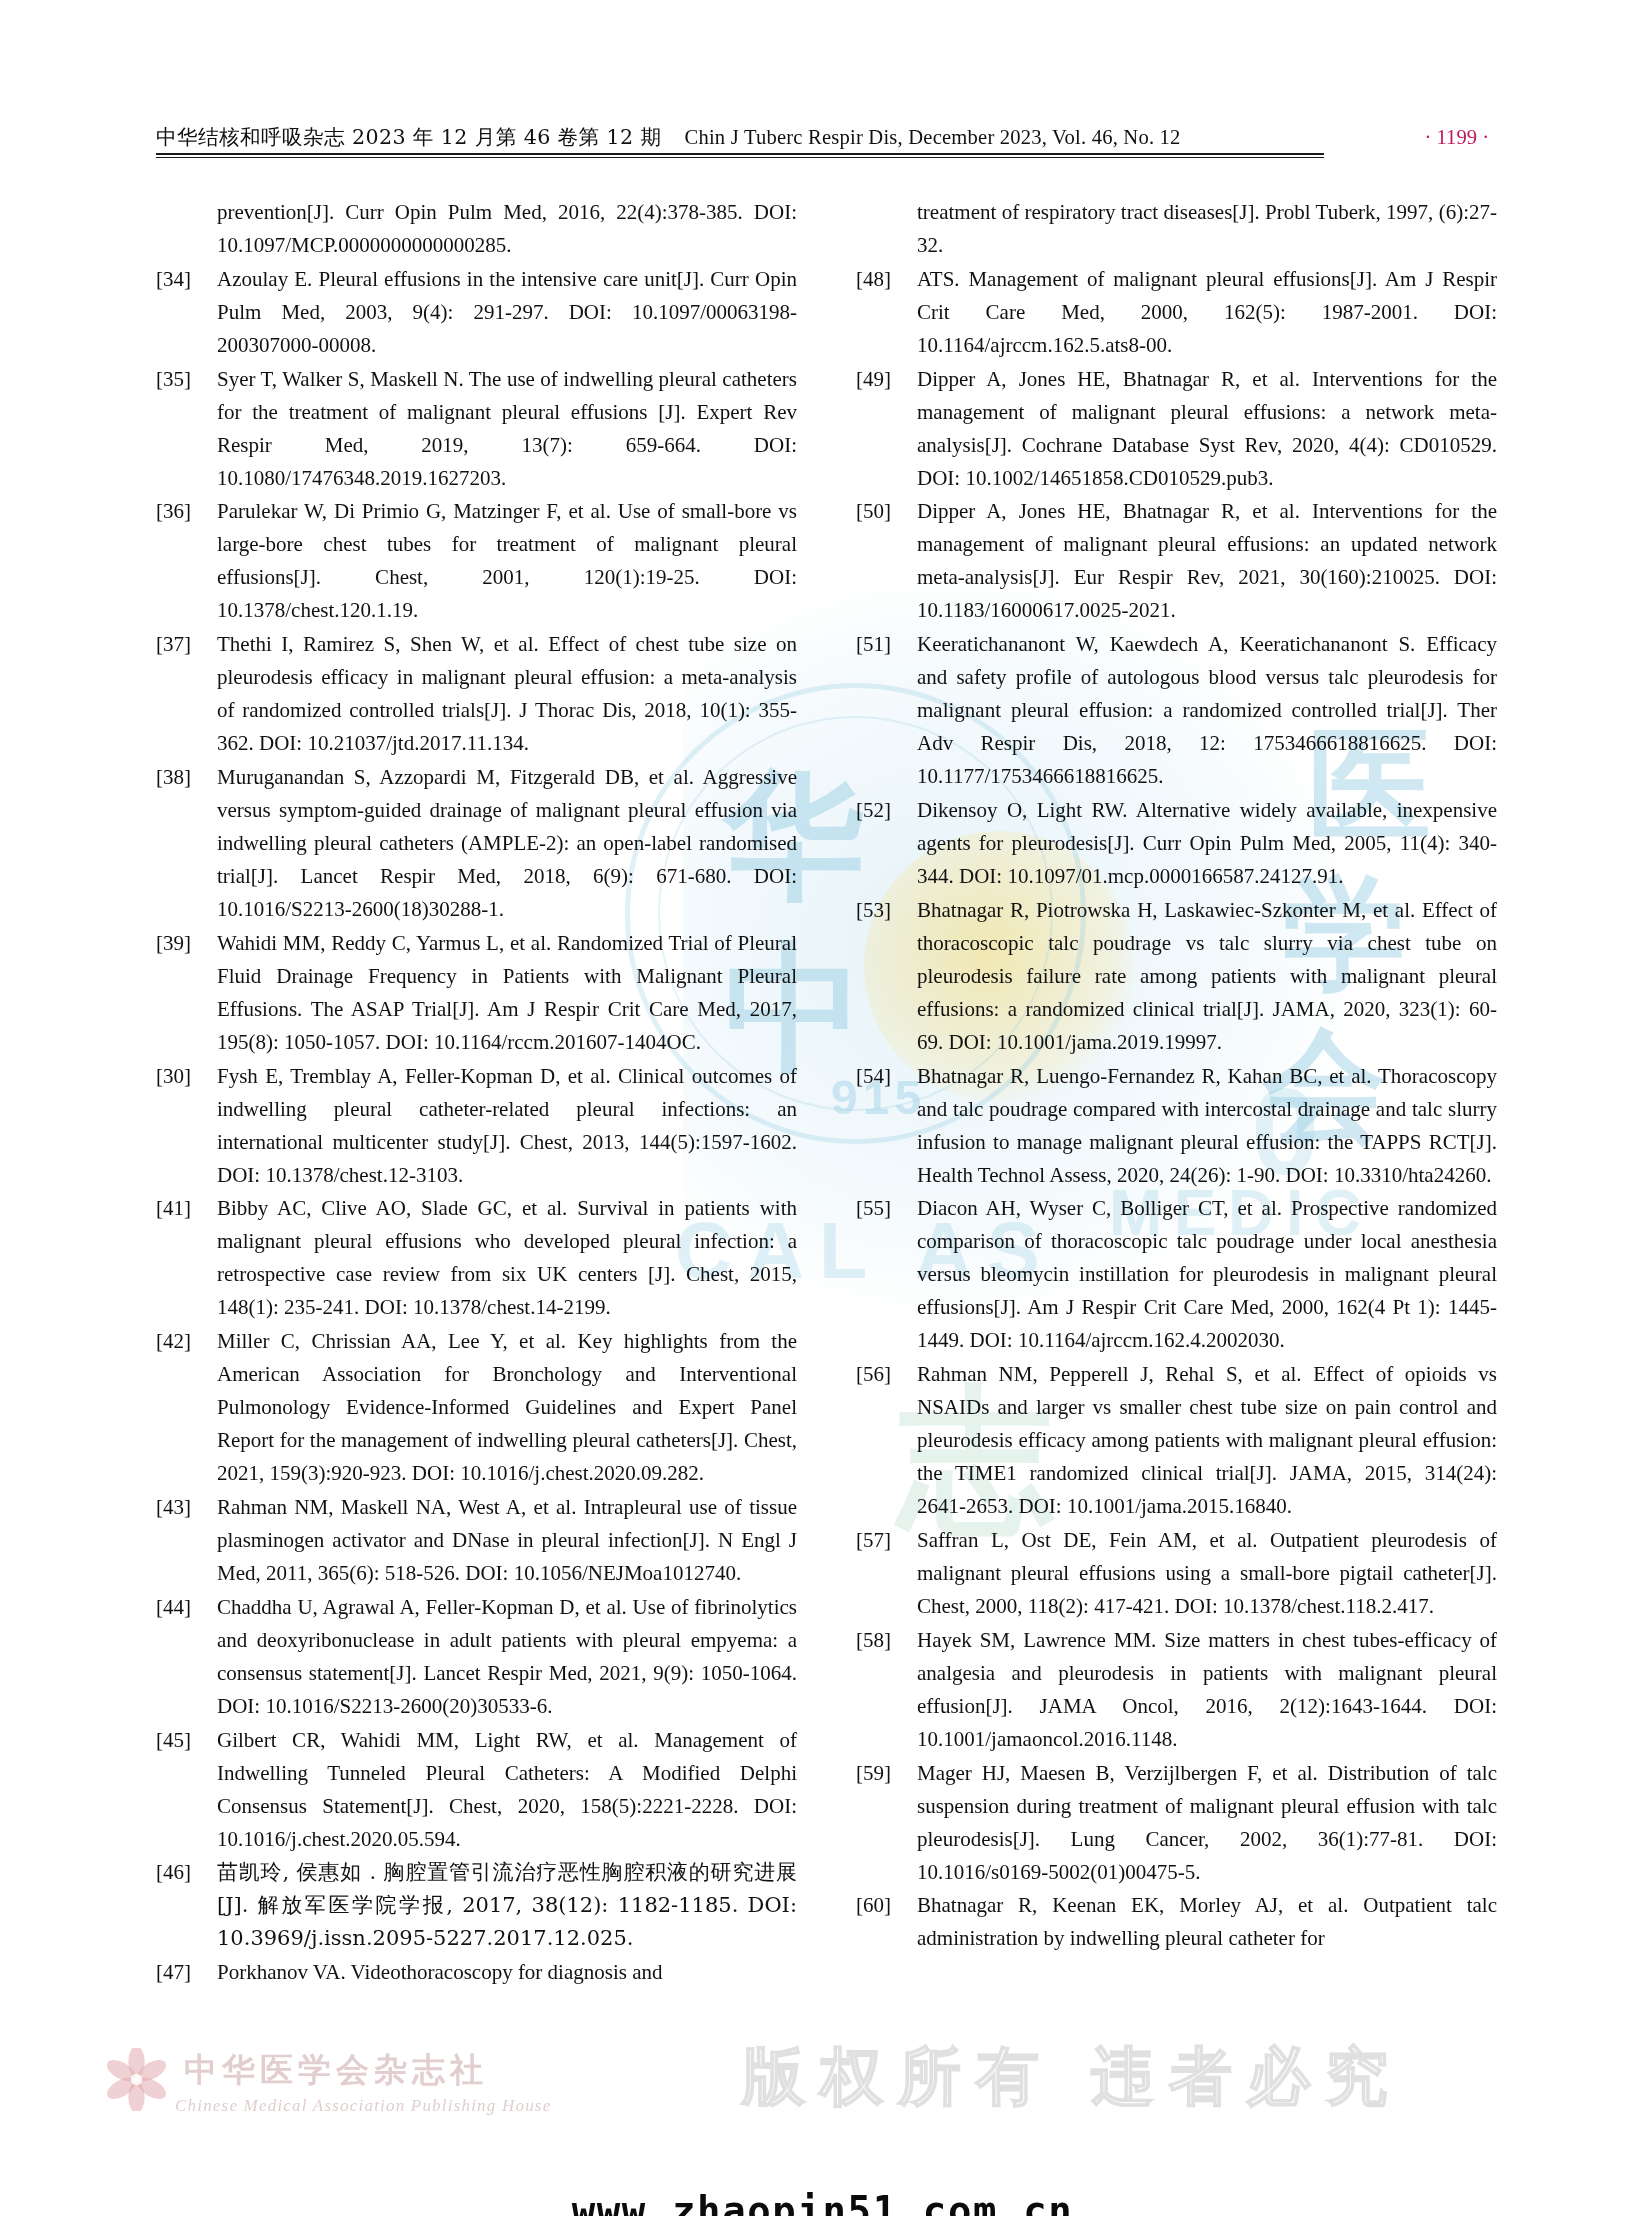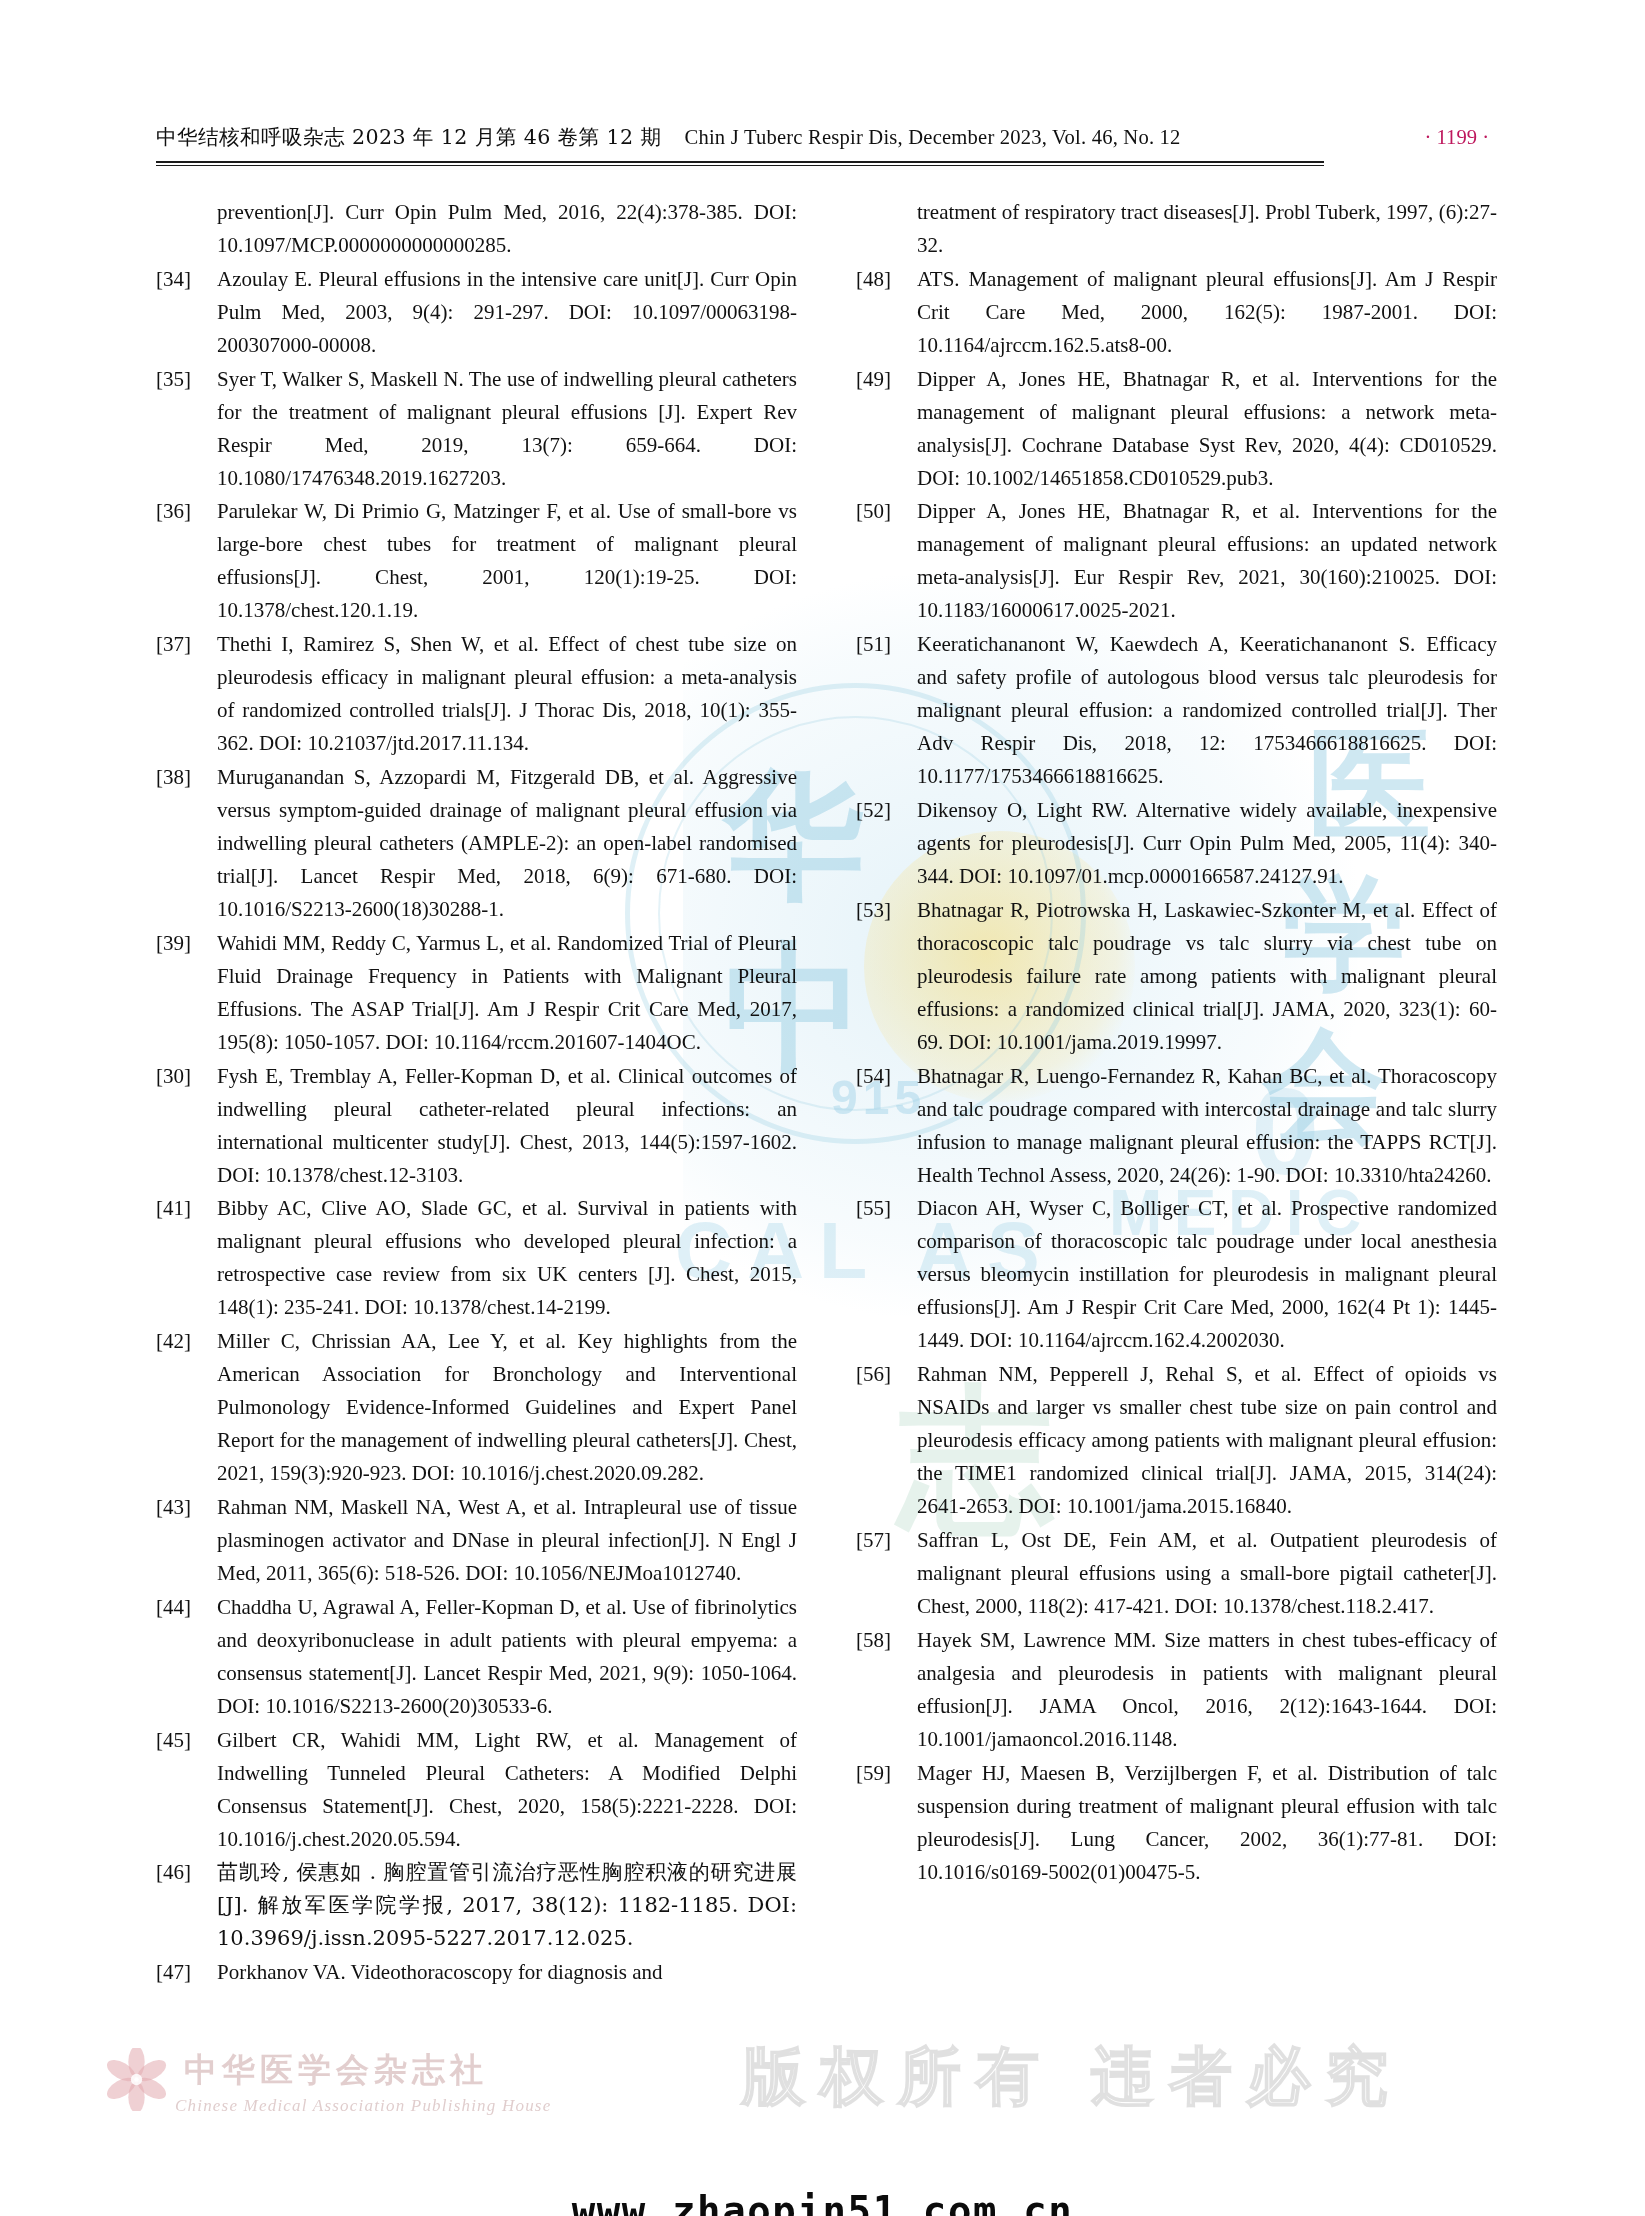--- a/index.html
+++ b/index.html
@@ -168,21 +168,21 @@
     position: absolute;
     left: 156px;
     top: 123px;
     width: 1333px;
     z-index: 2;
   }
   .header-row {
     display: flex;
     align-items: baseline;
     justify-content: space-between;
-    padding-bottom: 10px;
+    padding-bottom: 2px;
   }
   .header-left {
     display: flex;
     align-items: baseline;
     white-space: nowrap;
   }
   .header-cn {
     font-family: "DejaVu Serif", serif;
     font-size: 20.6px;
     color: #101010;
@@ -413,20 +413,24 @@
           <div class="ref-num">[57]</div>
           <div class="ref-body">Saffran L, Ost DE, Fein AM, et al. Outpatient pleurodesis of malignant pleural effusions using a small-bore pigtail catheter[J]. Chest, 2000, 118(2): 417-421. DOI: 10.1378/chest.118.2.417.</div>
         </div>
         <div class="ref">
           <div class="ref-num">[58]</div>
           <div class="ref-body">Hayek SM, Lawrence MM. Size matters in chest tubes-efficacy of analgesia and pleurodesis in patients with malignant pleural effusion[J]. JAMA Oncol, 2016, 2(12):1643-1644. DOI: 10.1001/jamaoncol.2016.1148.</div>
         </div>
         <div class="ref">
           <div class="ref-num">[59]</div>
           <div class="ref-body">Mager HJ, Maesen B, Verzijlbergen F, et al. Distribution of talc suspension during treatment of malignant pleural effusion with talc pleurodesis[J]. Lung Cancer, 2002, 36(1):77-81. DOI: 10.1016/s0169-5002(01)00475-5.</div>
+        </div>
+        <div class="ref">
+          <div class="ref-num">[60]</div>
+          <div class="ref-body">Bhatnagar R, Keenan EK, Morley AJ, et al. Outpatient talc administration by indwelling pleural catheter for</div>
         </div>
       </div>
   </div>
 
   <div class="stamp">
     <svg class="stamp-flower" viewBox="0 0 100 100">
       <g fill="rgba(225,170,175,0.55)">
         <ellipse cx="50" cy="22" rx="13" ry="25" transform="rotate(0 50 50)"></ellipse>
         <ellipse cx="50" cy="22" rx="13" ry="25" transform="rotate(60 50 50)"></ellipse>
         <ellipse cx="50" cy="22" rx="13" ry="25" transform="rotate(120 50 50)"></ellipse>

